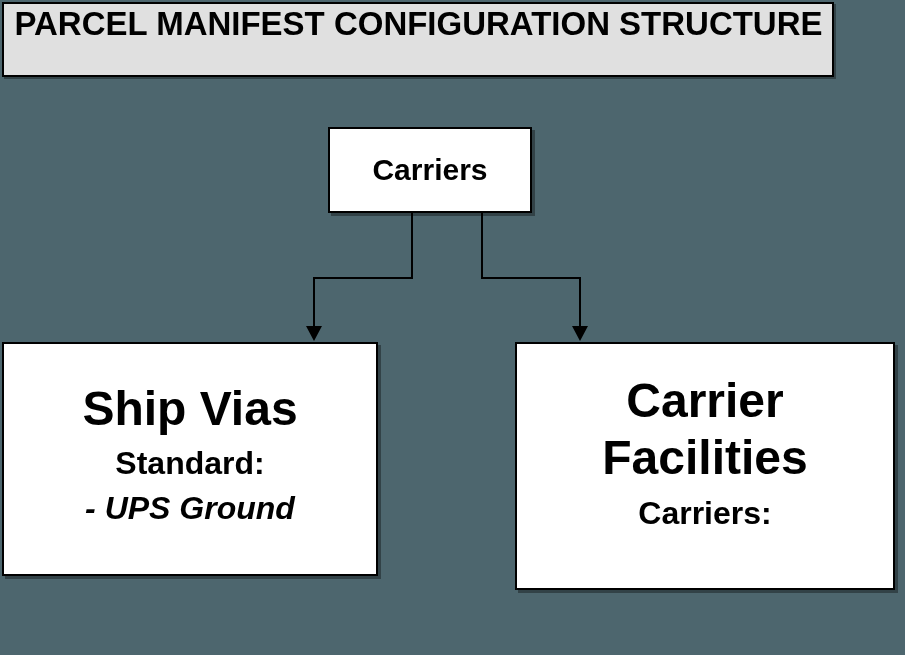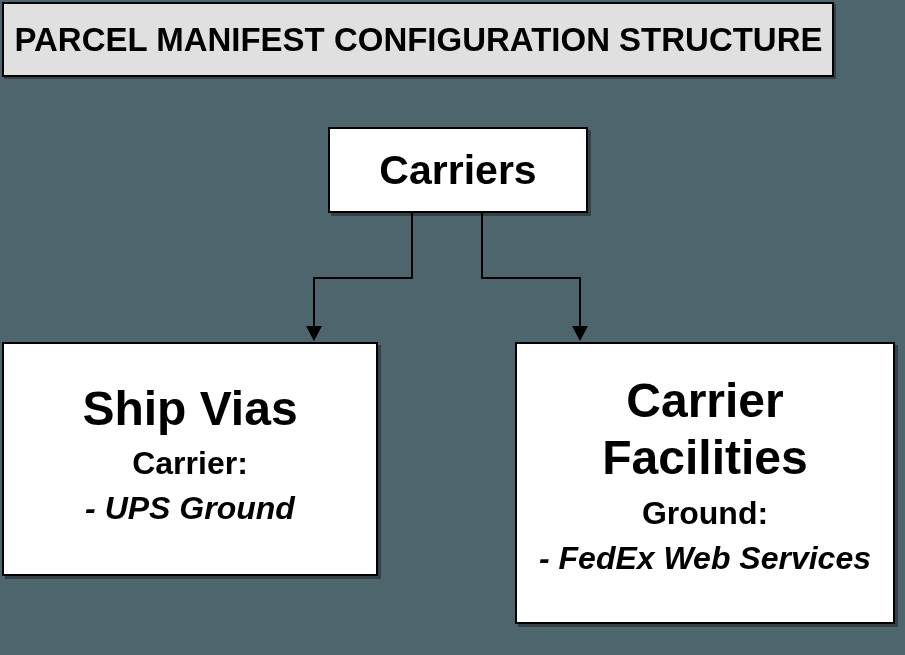--- a/index.html
+++ b/index.html
@@ -21,53 +21,53 @@
     font-weight: bold;
     color: var(--text);
   }
   .titlebar {
     position: absolute;
     left: 2px; top: 2px;
     width: 832px; height: 75px;
     background: var(--titlebar-bg);
     border: 2px solid var(--border);
     display: flex;
-    align-items: center;
+    align-items: flex-start;
     justify-content: center;
     box-shadow: 2px 2px 0 rgba(0,0,0,0.35);
   }
   .titlebar .title-text {
     font-size: 34px;
     letter-spacing: 0px;
     transform: scaleX(0.97);
     white-space: nowrap;
   }
   .node {
     position: absolute;
     background: var(--box-bg);
     border: 2px solid var(--border);
     box-shadow: 3px 3px 0 rgba(0,0,0,0.35);
     text-align: center;
   }
   .node-root {
     left: 328px; top: 127px;
-    width: 260px; height: 86px;
+    width: 204px; height: 86px;
     display: flex;
     align-items: center;
     justify-content: center;
-    font-size: 41px;
+    font-size: 30px;
   }
   .node-left {
     left: 2px; top: 342px;
     width: 376px; height: 234px;
     padding-top: 38px;
   }
   .node-right {
     left: 515px; top: 342px;
-    width: 380px; height: 282px;
+    width: 380px; height: 248px;
     padding-top: 28px;
   }
   .node-title {
     font-size: 48px;
     line-height: 54px;
   }
   .node-right .node-title {
     max-width: 280px;
     margin: 0 auto;
     line-height: 57px;
@@ -107,27 +107,26 @@
 
   <svg class="connectors" viewBox="0 0 905 132" xmlns="http://www.w3.org/2000/svg">
     <polyline points="412,0 412,65 314,65 314,115"></polyline>
     <polygon points="306,113 322,113 314,128"></polygon>
     <polyline points="482,0 482,65 580,65 580,115"></polyline>
     <polygon points="572,113 588,113 580,128"></polygon>
   </svg>
 
   <div class="node node-left">
     <div class="node-title">Ship Vias</div>
-    <div class="node-subtitle">Carrier:</div>
+    <div class="node-subtitle">Standard:</div>
     <ul class="node-items">
       <li>- UPS Ground</li>
     </ul>
   </div>
 
   <div class="node node-right">
     <div class="node-title">Carrier Facilities</div>
-    <div class="node-subtitle">Ground:</div>
+    <div class="node-subtitle">Carriers:</div>
     <ul class="node-items">
-      <li>- FedEx Web Services</li>
     </ul>
   </div>
 
 </div>
 
 </body></html>

